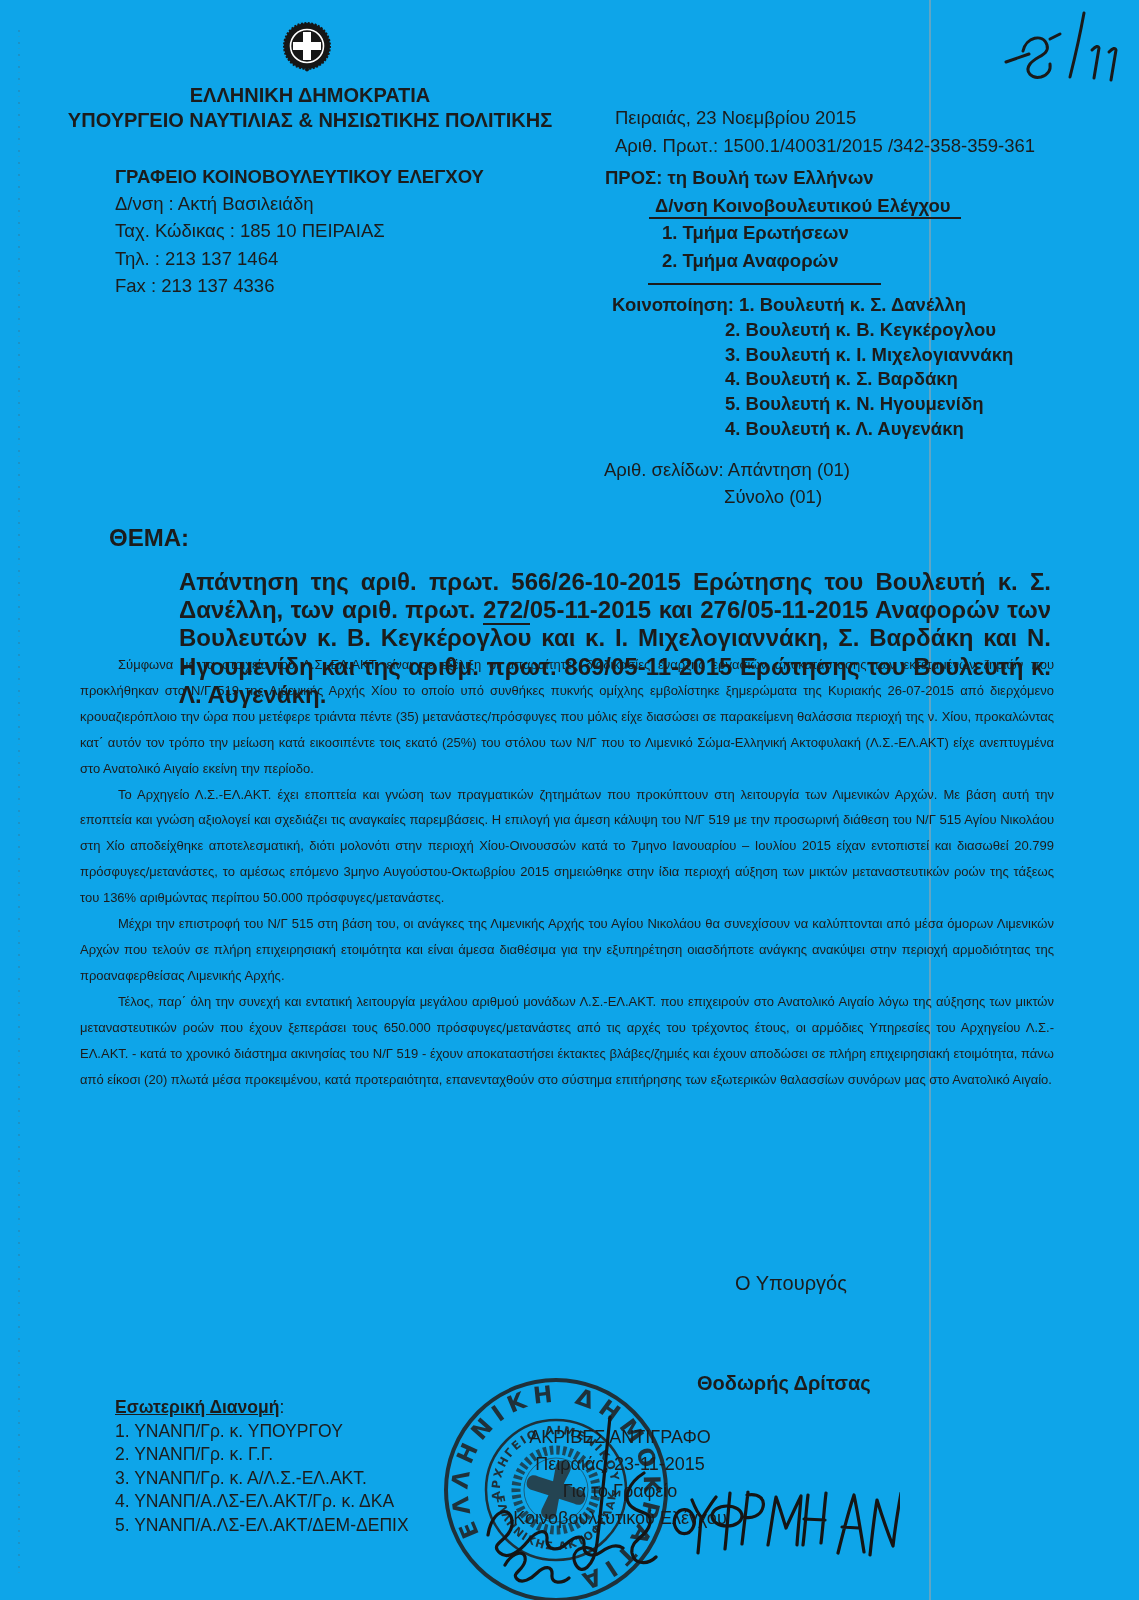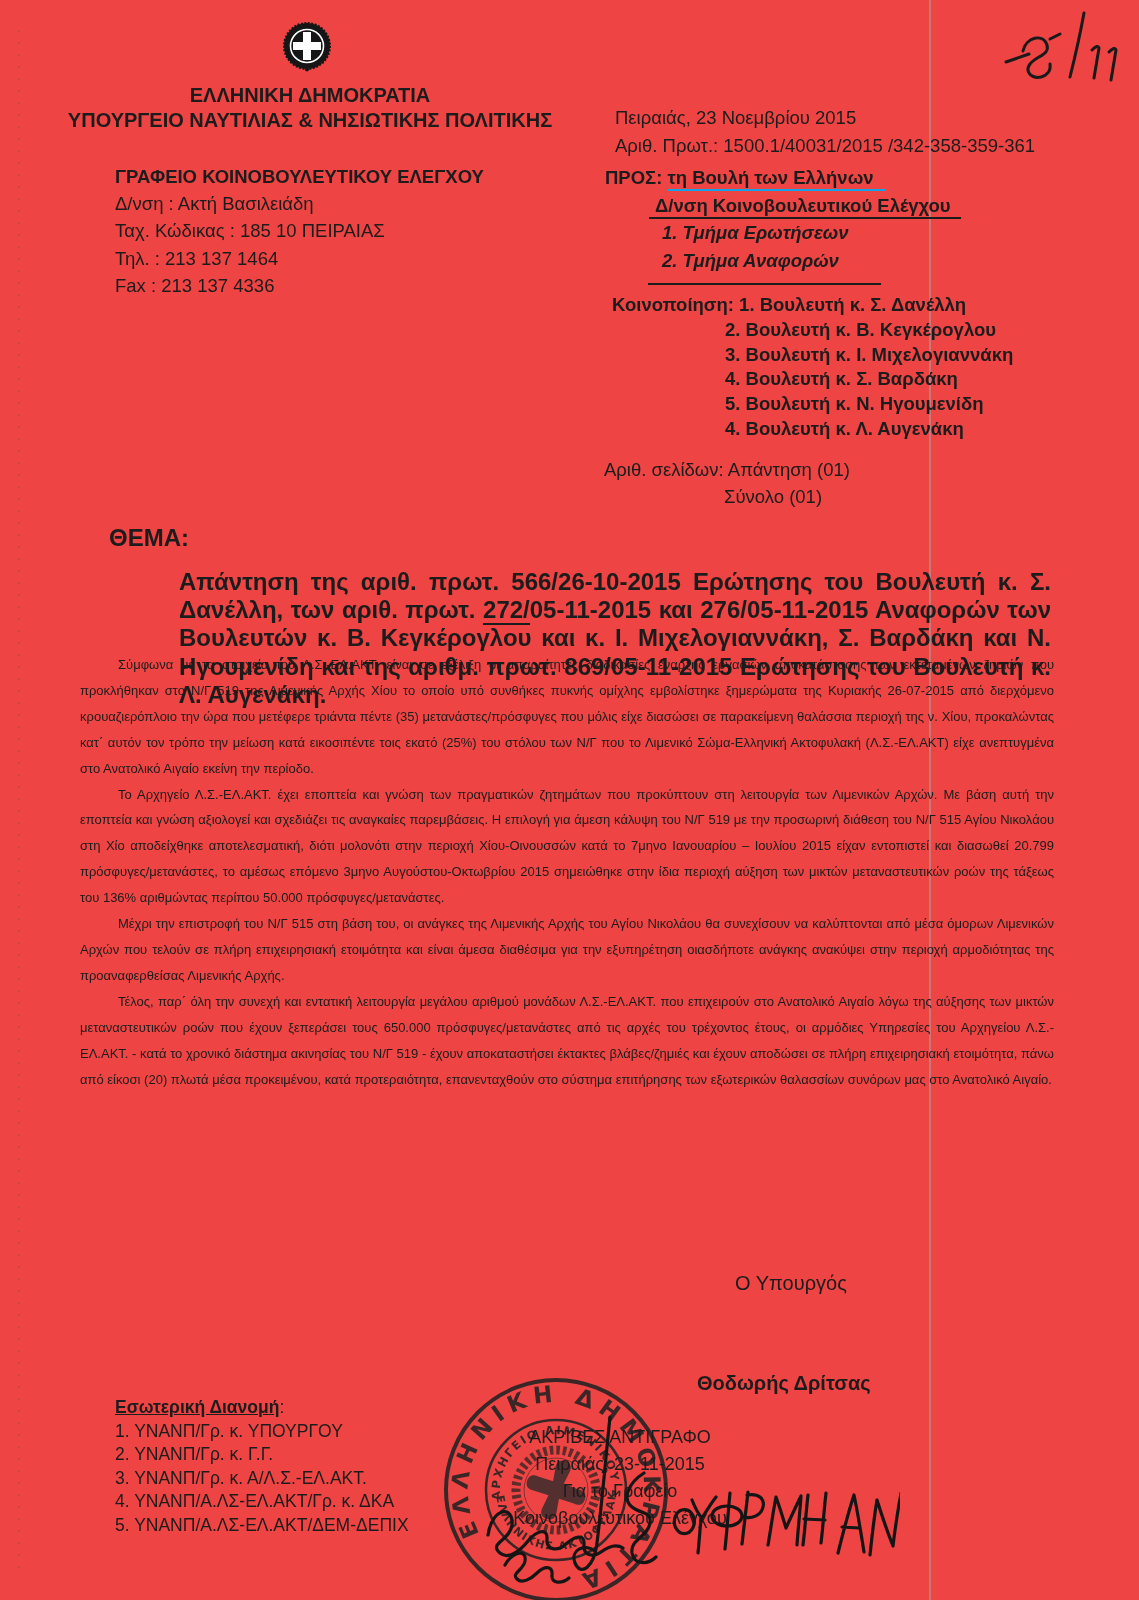--- a/index.html
+++ b/index.html
@@ -1,34 +1,34 @@
 <!DOCTYPE html>
 <html><head>
 <meta charset="utf-8">
 <style>
   html,body{margin:0;padding:0;background:#e8e8e8;}
   .page{
-    position:relative;width:1139px;height:1600px;background:#ef4444;
+    position:relative;width:1139px;height:1600px;background:#0ea5e9;
     font-family:"Liberation Sans",sans-serif;color:#1c1c1c;overflow:hidden;
     margin:0 auto;
   }
   .abs{position:absolute;}
   
   .scanline{left:929px;top:0;width:2px;height:1600px;background:#a6a6a6;opacity:.55;}
   .edgenoise{left:18px;top:30px;width:2px;height:1545px;opacity:.5;
     background:repeating-linear-gradient(180deg,rgba(80,80,80,.45) 0 2px,transparent 2px 6px,rgba(120,120,120,.3) 6px 7px,transparent 7px 12px);}
   
   .hdr{left:60px;top:83px;width:500px;text-align:center;font-size:20px;font-weight:bold;line-height:25px;}
   .sender{left:115px;top:163px;font-size:18.5px;line-height:27.2px;}
   .sender .office{font-weight:bold;}
   .sender .email{text-decoration:underline;}
   .meta{left:615px;top:104px;font-size:18.5px;line-height:28px;}
   .recipient{left:605px;top:164px;font-size:18.5px;font-weight:bold;line-height:27.6px;}
   .recipient .l2{margin-left:50px;}
-  .recipient .l3,.recipient .l4{margin-left:57px;font-style:italic;}
+  .recipient .l3,.recipient .l4{margin-left:57px;}
   .u1{border-bottom:2px solid #0ea5e9;padding-right:12px;padding-bottom:1px;}
   .u2{border-bottom:2px solid #1c1c1c;padding:0 10px 1px 6px;margin-left:-6px;}
   .u3{border-bottom:2px solid #1c1c1c;padding:0 42px 12px 14px;margin-left:-14px;}
   .cc{left:612px;top:293px;font-size:18.5px;font-weight:bold;line-height:24.8px;}
   .cc .row{margin-left:113px;}
   .cc .first{margin-left:0;}
   .pages{left:604px;top:456px;font-size:18.5px;line-height:27px;}
   .pages .l2{margin-left:120px;}
   .subject{left:109px;top:524px;width:942px;font-size:24px;font-weight:bold;line-height:28.2px;text-align:justify;}
   .subject .lbl{position:absolute;left:0;top:0;}

